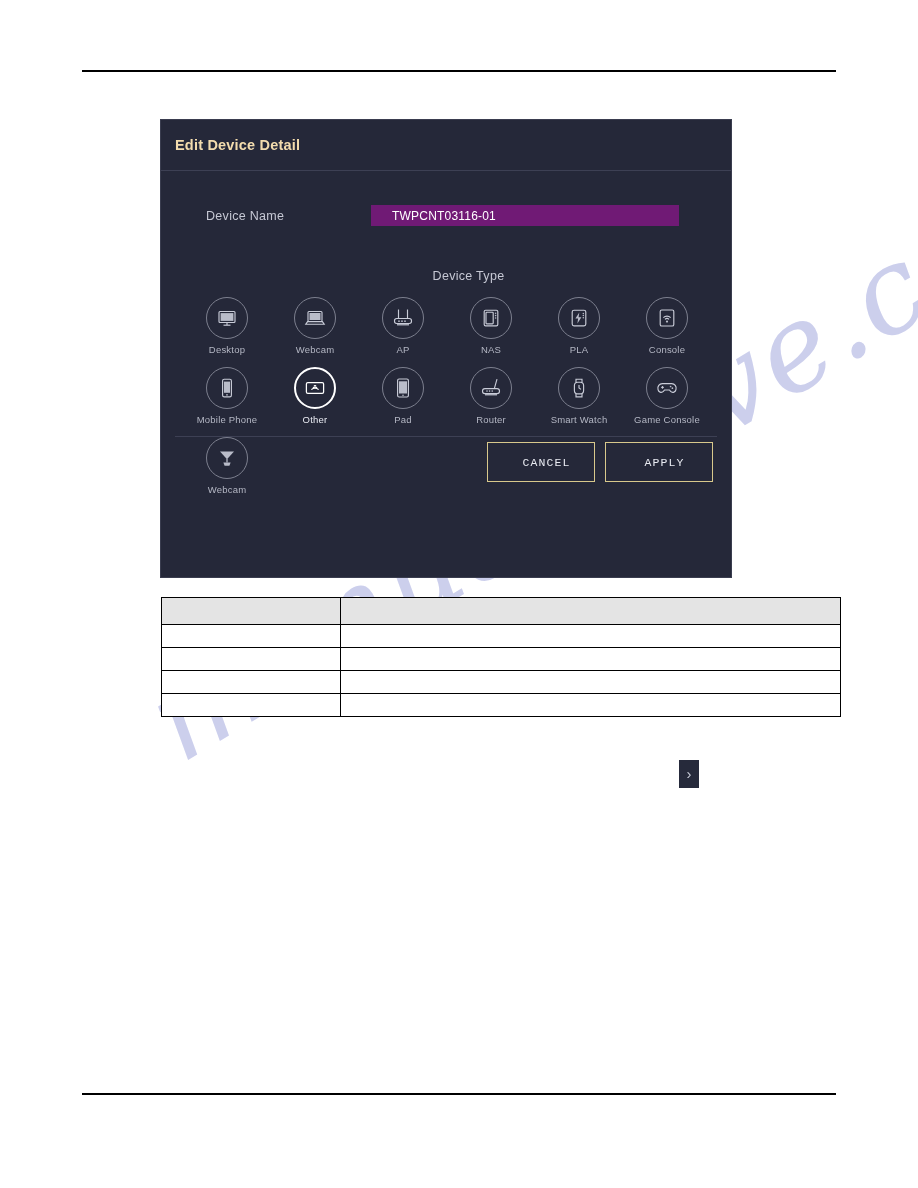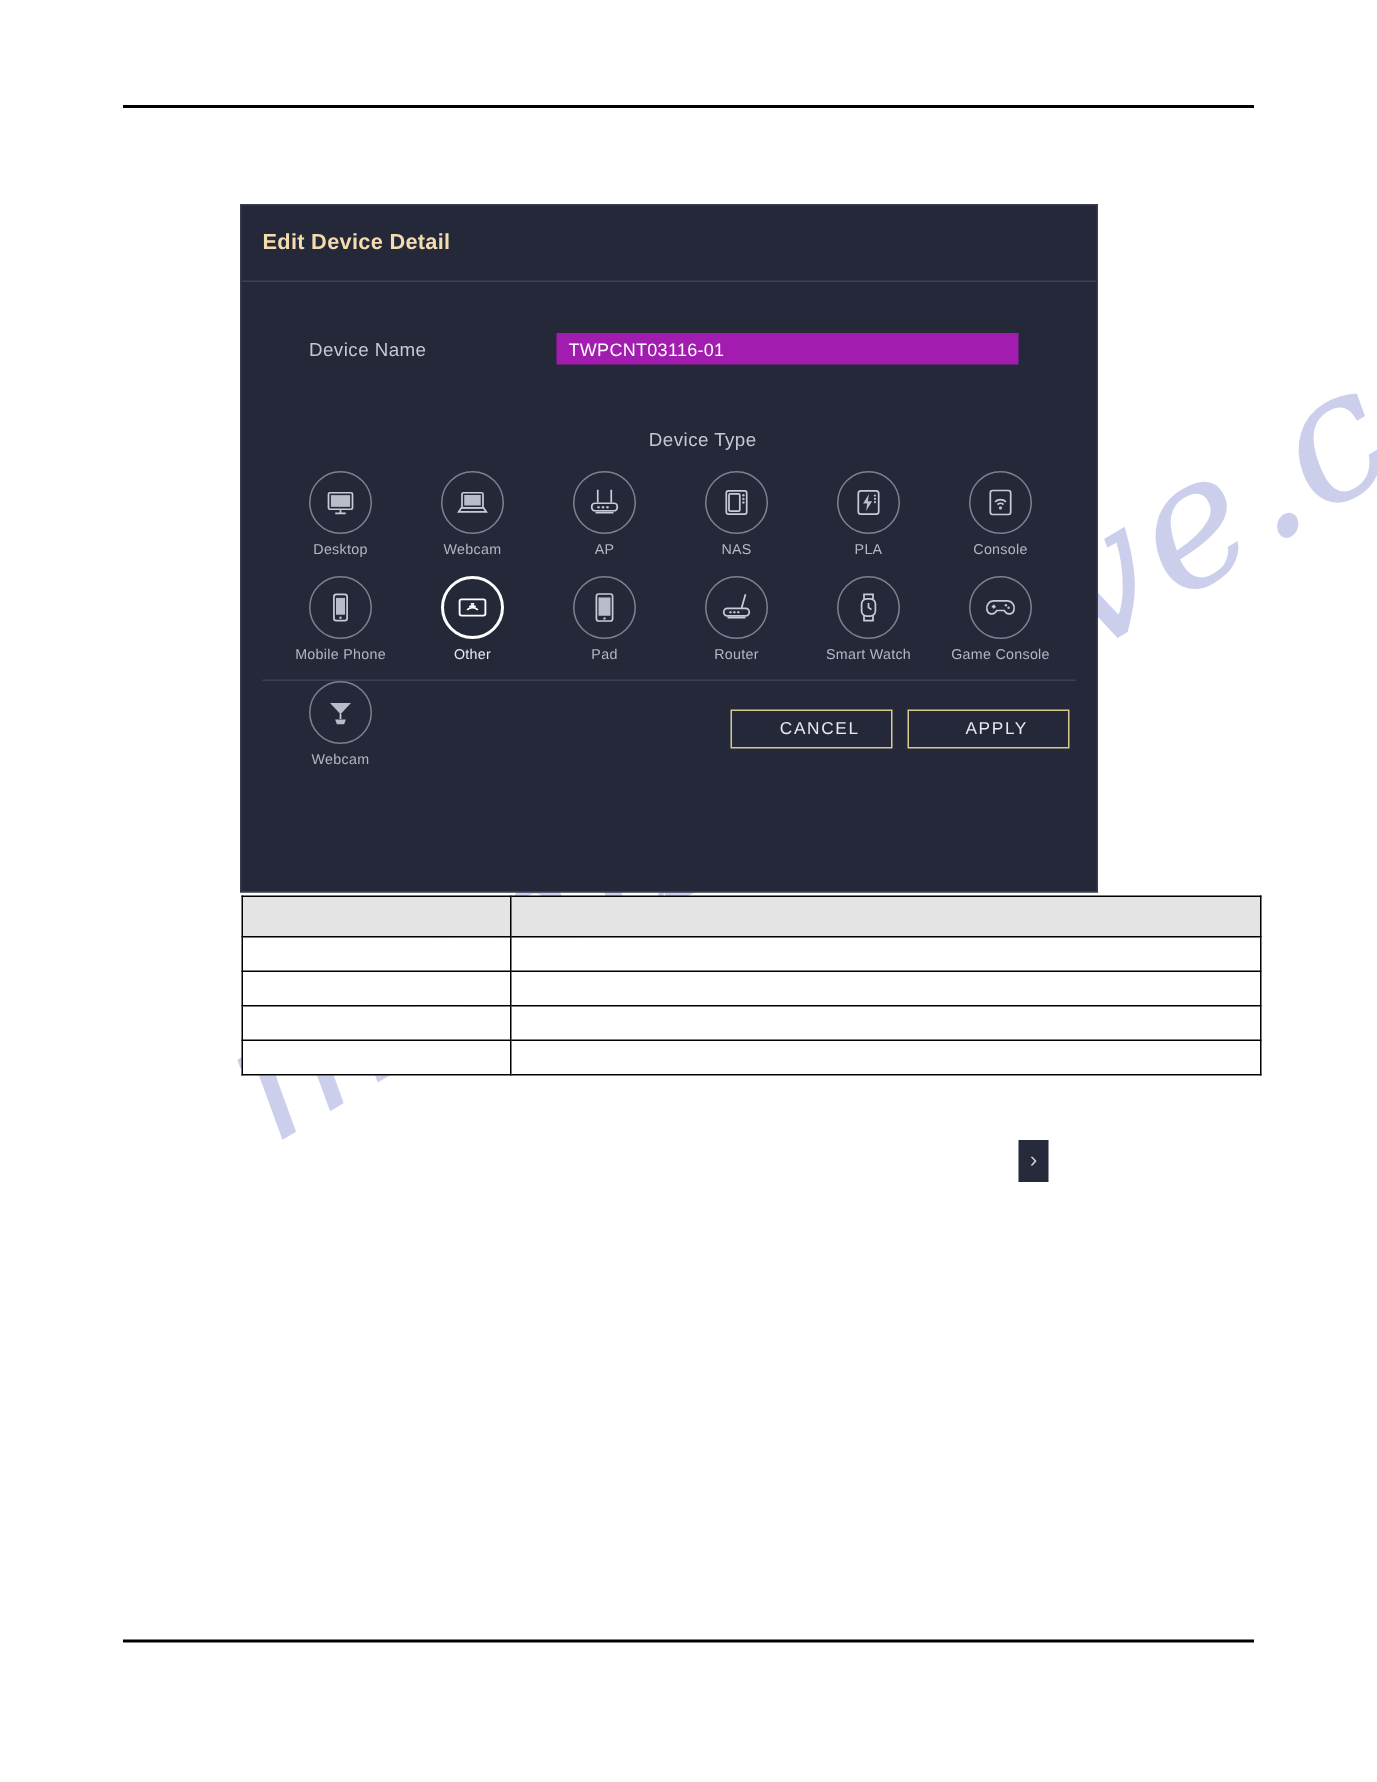--- a/index.html
+++ b/index.html
@@ -50,21 +50,21 @@
     opacity: .72;
     transform: rotate(-31deg);
     transform-origin: left center;
     white-space: nowrap;
   }
 
   
   .dialog {
     position: absolute;
     left: 160px;
-    top: 136px;
+    top: 119px;
     width: 572px;
     height: 459px;
     background: #252839;
     border: 1px solid #3a3d4f;
     box-sizing: border-box;
     z-index: 10;
   }
   .dialog-titlebar {
     height: 51px;
     border-bottom: 1px solid #3d4054;
@@ -93,27 +93,27 @@
   }
   .field-label {
     width: 165px;
     color: #c6c8d4;
     font-size: 12.5px;
     letter-spacing: .3px;
   }
   .field-input {
     width: 308px;
     height: 21px;
-    background: #a21caf;
+    background: #701a75;
     border: none;
     outline: none;
     color: #ffffff;
     font-family: "Liberation Sans", sans-serif;
     font-size: 12px;
-    padding: 0 8px;
+    padding: 0 21px;
     box-sizing: border-box;
     letter-spacing: .2px;
   }
 
   .section-label {
     margin-top: 43px;
     padding-left: 45px;
     color: #c6c8d4;
     font-size: 12.5px;
     letter-spacing: .3px;
@@ -174,25 +174,25 @@
   }
   .dialog-footer {
     position: absolute;
     right: 18px;
     bottom: 13px;
     display: flex;
     gap: 10px;
   }
   .btn {
     width: 108px;
-    height: 26px;
+    height: 40px;
     background: transparent;
     border: 1px solid #d8c98c;
     color: #e8eaf1;
-    font-family: Liberation Sans, sans-serif;
+    font-family: Liberation Mono, monospace;
     font-size: 11.5px;
     letter-spacing: 1.1px;
     cursor: pointer;
     display: flex;
     align-items: center;
     justify-content: center;
     padding-left: 17px;
   }
 
   

